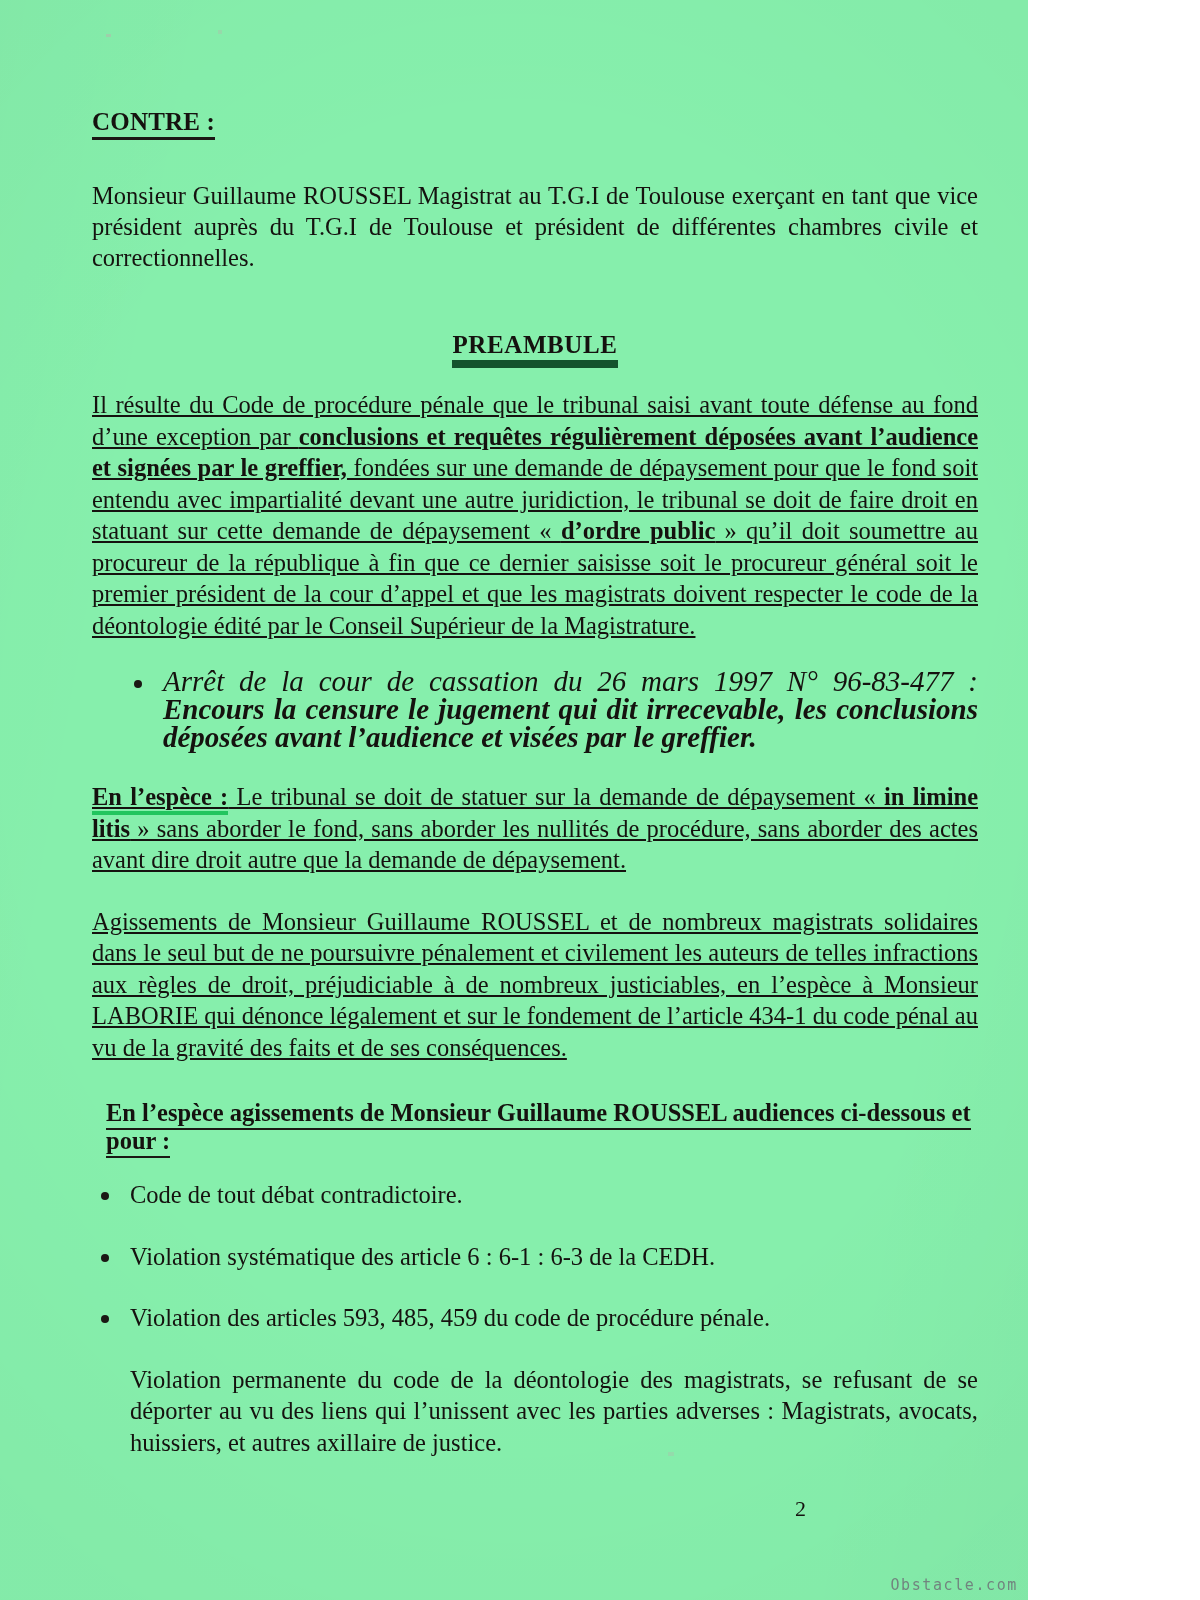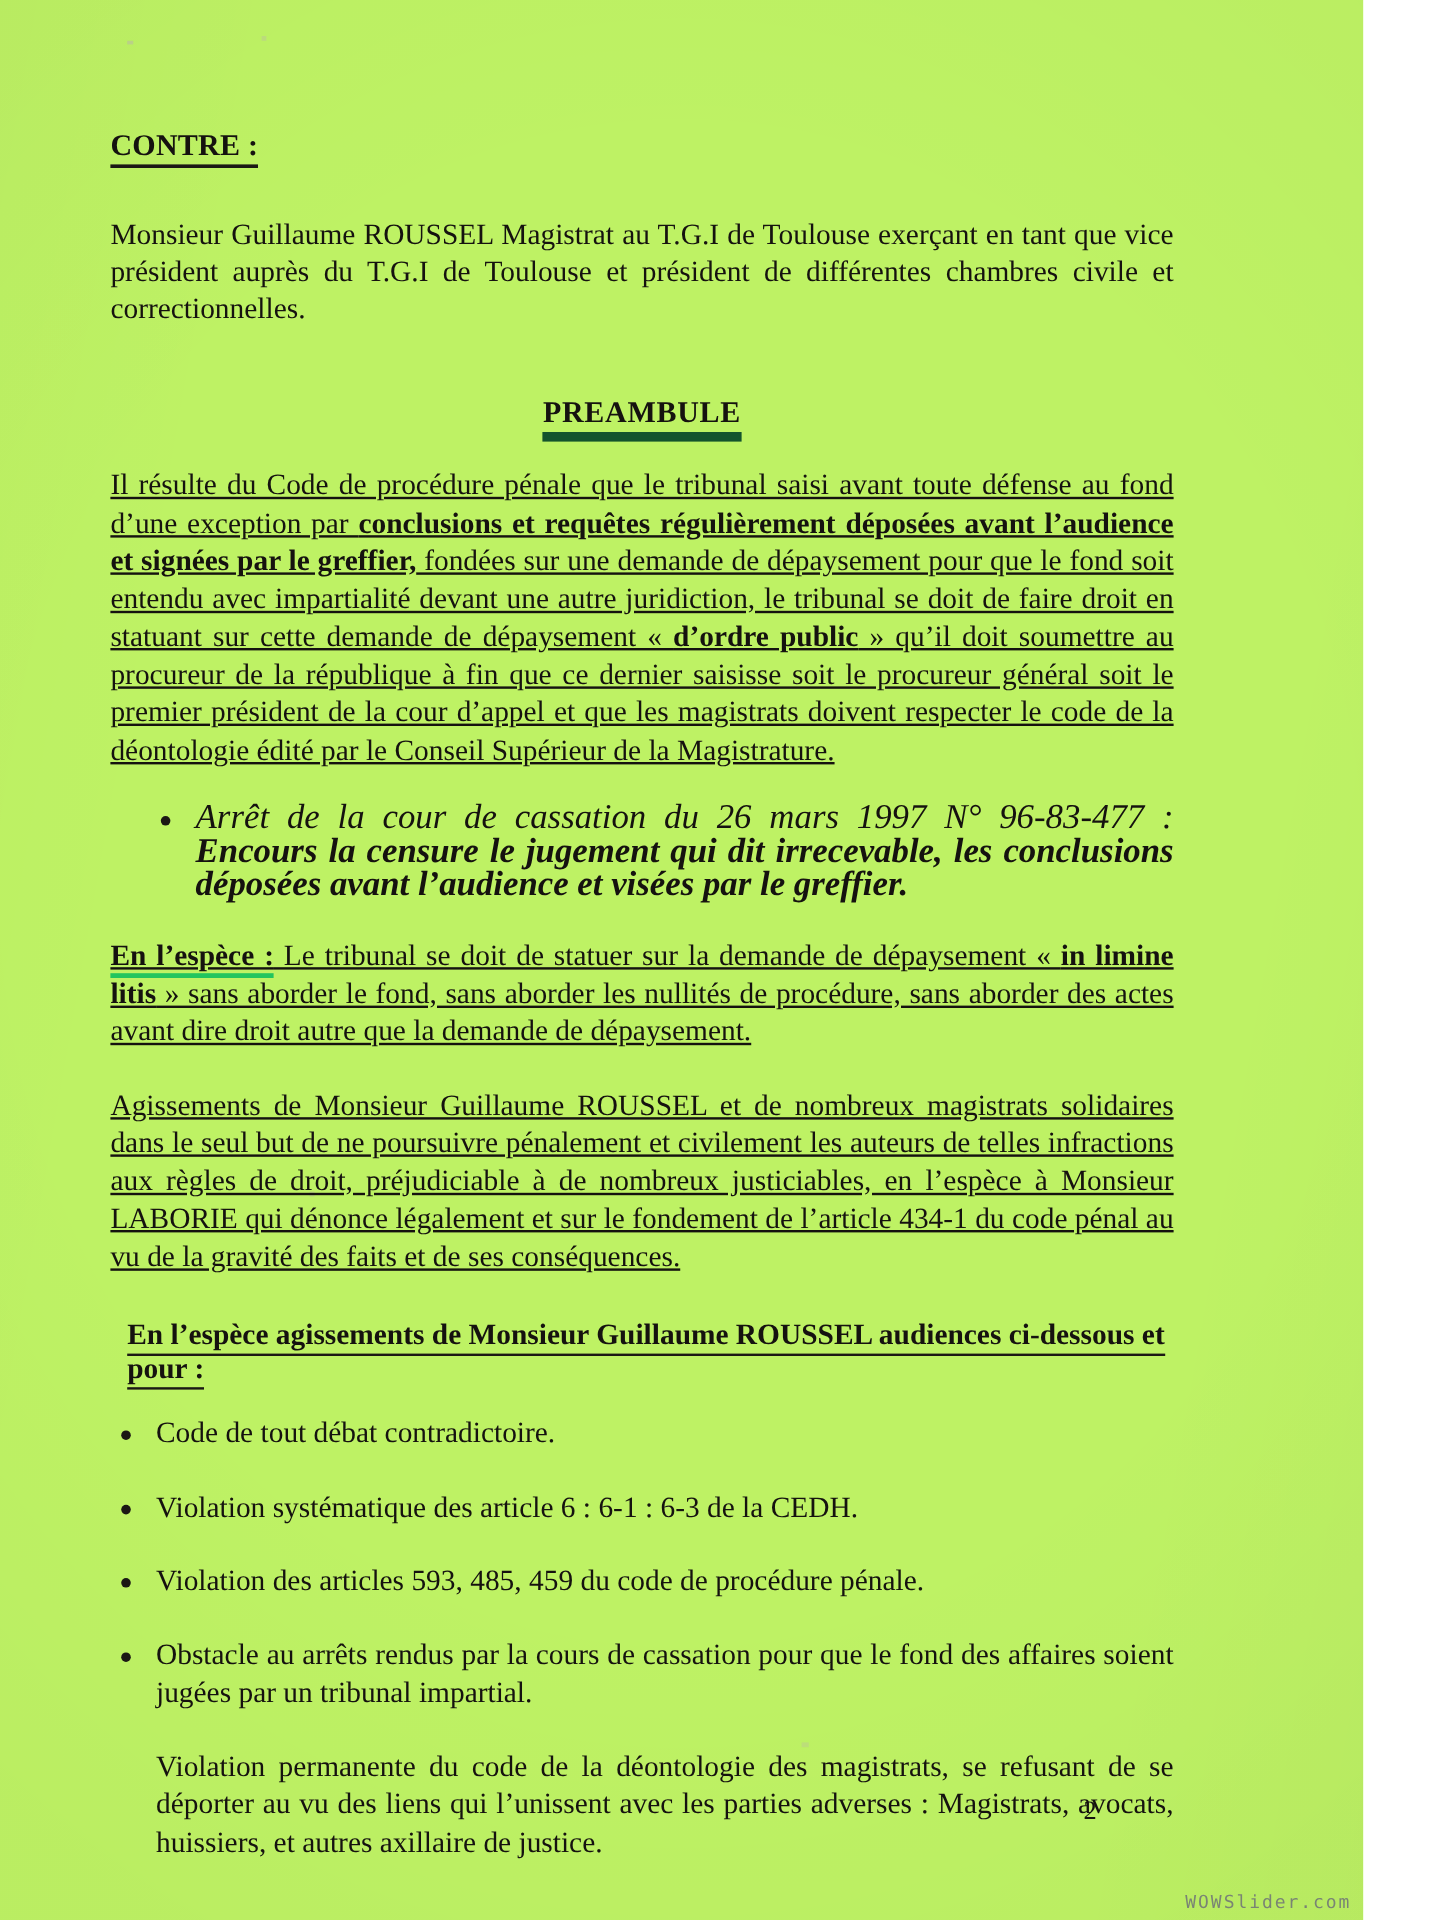--- a/index.html
+++ b/index.html
@@ -4,24 +4,24 @@
 <title>Scanned Legal Document — Page 2</title>
 <style>
   html, body {
     margin: 0;
     padding: 0;
     background: #ffffff;
   }
 
   .page {
     position: relative;
-    width: 1136px;
+    width: 1028px;
     height: 1600px;
     margin: 0;
-    background: #bef264;
+    background: #86efac;
     overflow: hidden;
     font-family: "Liberation Serif", "DejaVu Serif", serif;
     color: #15120f;
   }
 
   
   .scan-tone {
     position: absolute;
     inset: 0;
     pointer-events: none;
@@ -203,23 +203,22 @@
     <p class="p-body"><span class="u-inline">En l’espèce :</span><span> Le tribunal se doit de statuer sur la demande de dépaysement «  </span><span class="b">in limine litis</span><span> » sans aborder le fond, sans aborder les nullités de procédure, sans aborder des actes avant dire droit autre que la demande de dépaysement.</span></p>
 
     <p class="p-body">Agissements de Monsieur Guillaume ROUSSEL et de nombreux magistrats solidaires dans le seul but de ne poursuivre pénalement et civilement les auteurs de telles infractions aux règles de droit, préjudiciable à de nombreux justiciables, en l’espèce à Monsieur LABORIE qui dénonce légalement et sur le fondement de l’article 434-1 du code pénal au vu de la gravité des faits et de ses conséquences.</p>
 
     <h3 class="h-espece-list"><span class="u">En l’espèce agissements de Monsieur Guillaume ROUSSEL audiences ci-dessous et pour :</span></h3>
 
     <ul class="bullet-list">
       <li class="bullet-item"><span class="dot"></span><span>Code de tout débat contradictoire.</span></li>
       <li class="bullet-item"><span class="dot"></span><span>Violation systématique  des article 6 : 6-1 : 6-3 de la CEDH.</span></li>
       <li class="bullet-item"><span class="dot"></span><span>Violation des articles 593, 485, 459 du code de procédure pénale.</span></li>
-      <li class="bullet-item"><span class="dot"></span><span>Obstacle au arrêts rendus par la cours de cassation pour que le fond des affaires soient jugées par un tribunal impartial.</span></li>
       <li class="bullet-item"><span>Violation permanente du code de la déontologie des magistrats, se refusant de se déporter au vu des liens qui l’unissent avec les parties adverses : Magistrats, avocats, huissiers, et autres axillaire de justice.</span></li>
     </ul>
 
   </div>
 
   <div class="page-number">2</div>
 
-  <div class="watermark">WOWSlider.com</div>
+  <div class="watermark">Obstacle.com</div>
 
 </div>
 
 </body></html>

